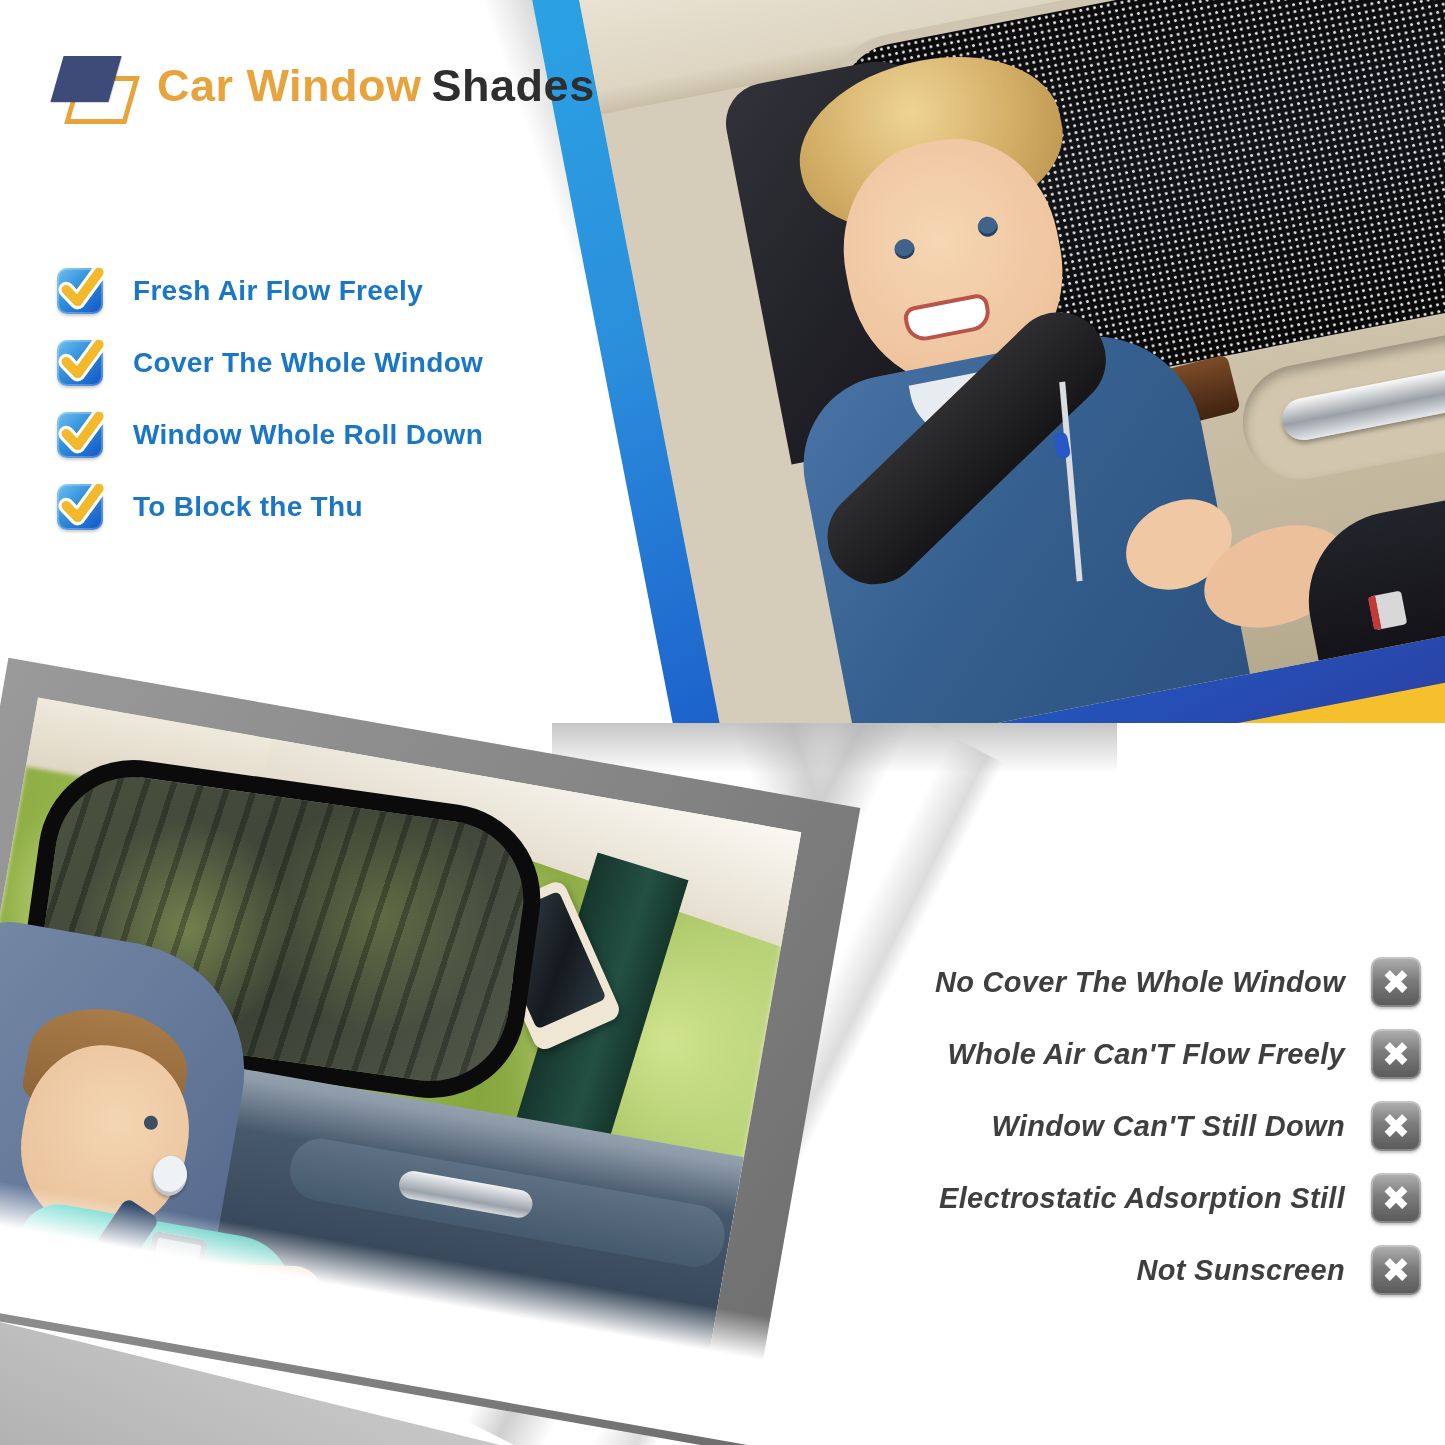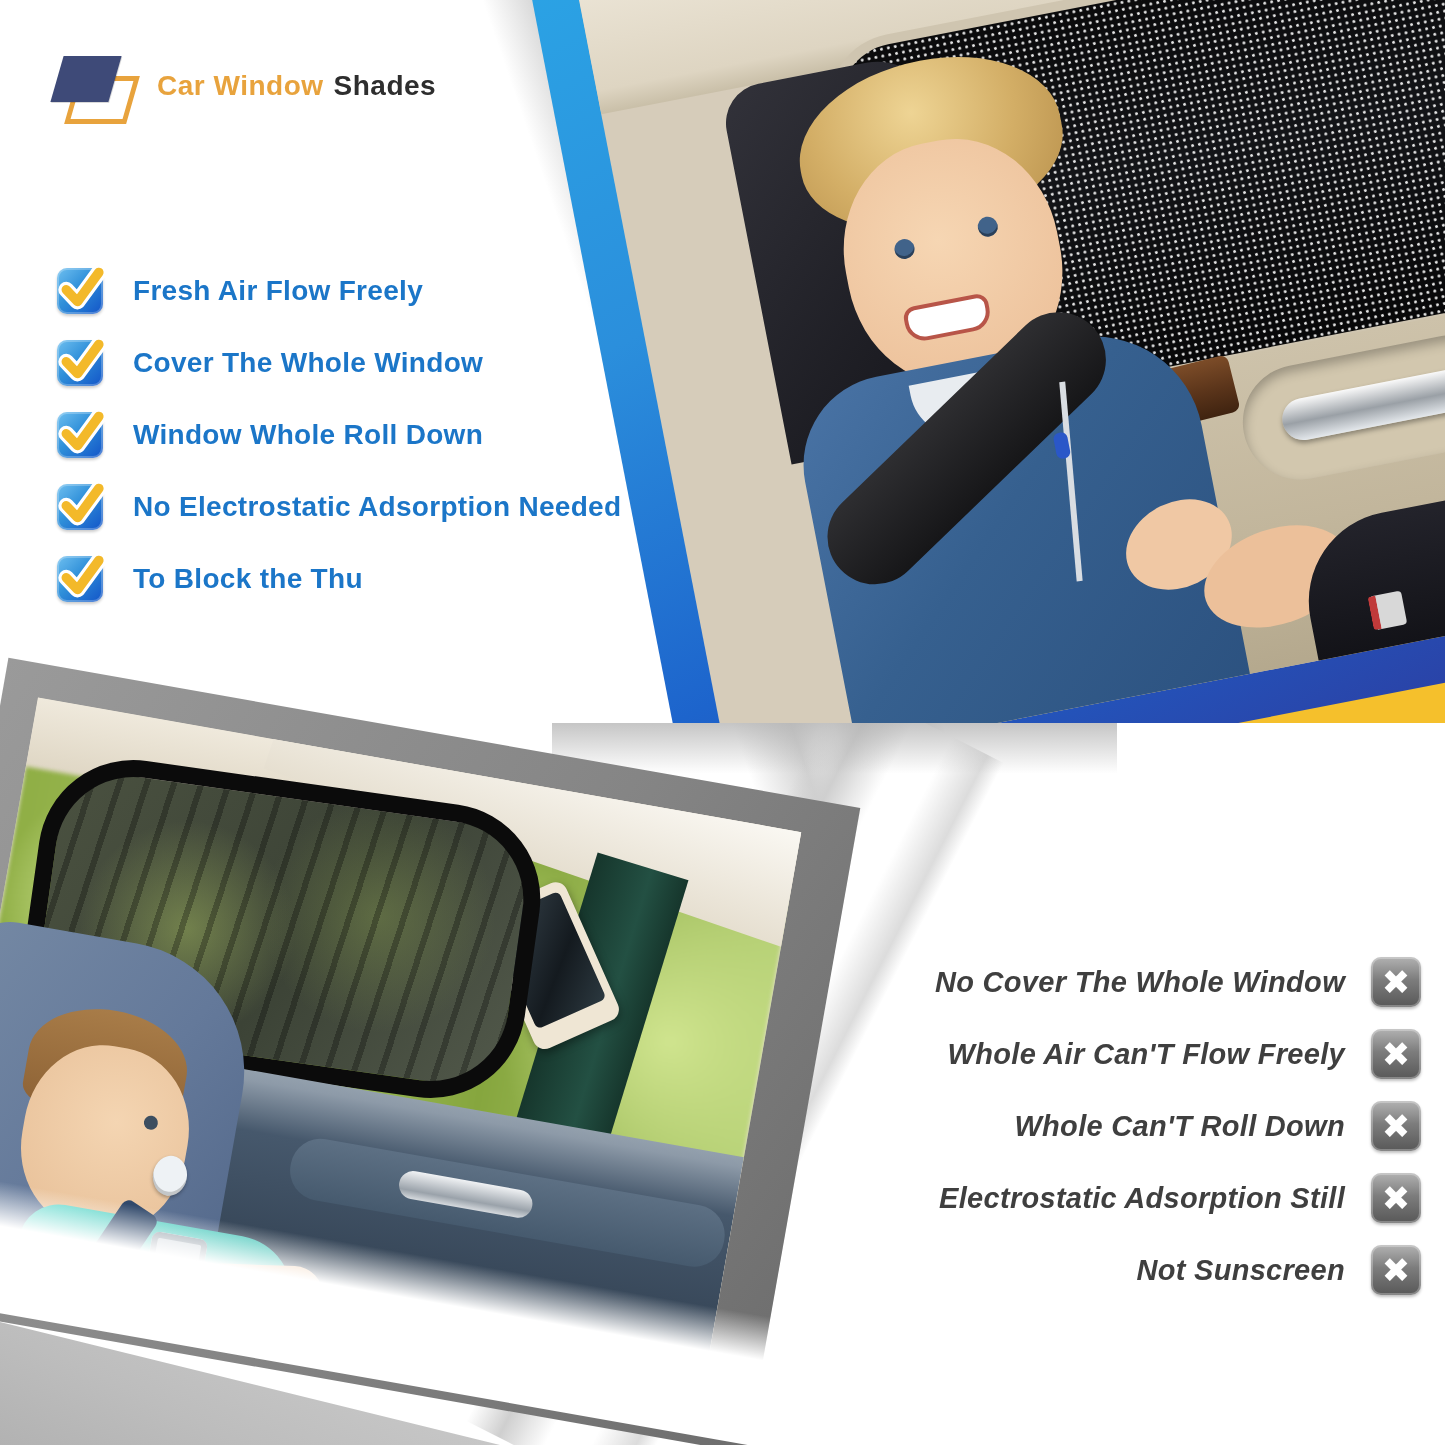--- a/index.html
+++ b/index.html
@@ -122,21 +122,21 @@
     background:#cfd6dc;box-shadow:inset 0 0 0 6px #8f9aa4;}
   .p2-arm{position:absolute;left:255px;top:520px;width:130px;height:58px;border-radius:30px;transform:rotate(-8deg);
     background:#eec8a4;}
   
   .logo{position:absolute;left:55px;top:54px;display:flex;align-items:center;gap:20px;z-index:10;}
   .logo-icon{position:relative;width:82px;height:64px;}
   .logo-icon .orange-frame{position:absolute;left:16px;top:22px;width:52px;height:38px;
     border:5px solid #e8a33d;transform:skewX(-16deg);background:transparent;}
   .logo-icon .navy-shade{position:absolute;left:2px;top:2px;width:58px;height:46px;
     background:#3e4a78;transform:skewX(-16deg);box-shadow:1px 1px 0 rgba(0,0,0,.15);}
-  .logo-text{font-size:28px;font-weight:bold;letter-spacing:.5px;white-space:nowrap;}
+  .logo-text{font-size:45px;font-weight:bold;letter-spacing:.5px;white-space:nowrap;}
   .logo-text .orange{color:#e8a33d;}
   .logo-text .dark{color:#2e2e2e;margin-left:10px;}
   
   .pros{position:absolute;left:57px;top:268px;z-index:10;list-style:none;margin:0;padding:0;}
   .pros li{display:flex;align-items:center;gap:30px;height:46px;margin-bottom:26px;}
   .chk{position:relative;width:46px;height:46px;border-radius:10px;flex:0 0 46px;
     background:linear-gradient(135deg,#6fc0f0 0%,#2f8fd9 45%,#1254c8 100%);
     box-shadow:inset 0 0 0 2px rgba(255,255,255,.25),0 2px 3px rgba(0,0,0,.2);}
   .chk svg{position:absolute;left:-2px;top:-8px;width:54px;height:54px;}
   .pro-label{font-size:28px;font-weight:bold;color:#1b76c8;letter-spacing:.3px;white-space:nowrap;}
@@ -259,44 +259,35 @@
         </span>
       <span class="pro-label">Window Whole Roll Down</span>
     </li>
     <li>
       <span class="chk">
           <svg viewBox="0 0 24 24">
             <path d="M5 13.2 10 18.5 19.5 5.5" fill="none" stroke="#ffffff" stroke-width="7" stroke-linecap="round" stroke-linejoin="round"></path>
             <path d="M5 13.2 10 18.5 19.5 5.5" fill="none" stroke="#f3b92a" stroke-width="4.2" stroke-linecap="round" stroke-linejoin="round"></path>
           </svg>
         </span>
-      <span class="pro-label">No Electrostatic Adsorption Needed</span>
-    </li>
-    <li>
-      <span class="chk">
-          <svg viewBox="0 0 24 24">
-            <path d="M5 13.2 10 18.5 19.5 5.5" fill="none" stroke="#ffffff" stroke-width="7" stroke-linecap="round" stroke-linejoin="round"></path>
-            <path d="M5 13.2 10 18.5 19.5 5.5" fill="none" stroke="#f3b92a" stroke-width="4.2" stroke-linecap="round" stroke-linejoin="round"></path>
-          </svg>
-        </span>
       <span class="pro-label">To Block the Thu</span>
     </li>
   </ul>
 
   <ul class="cons">
     <li>
       <span class="con-label">No Cover The Whole Window</span>
       <span class="crs">✖</span>
     </li>
     <li>
       <span class="con-label">Whole Air Can'T Flow Freely</span>
       <span class="crs">✖</span>
     </li>
     <li>
-      <span class="con-label">Whole Can'T Roll Down</span>
+      <span class="con-label">Window Can'T Still Down</span>
       <span class="crs">✖</span>
     </li>
     <li>
       <span class="con-label">Electrostatic Adsorption Still</span>
       <span class="crs">✖</span>
     </li>
     <li>
       <span class="con-label">Not Sunscreen</span>
       <span class="crs">✖</span>
     </li>

